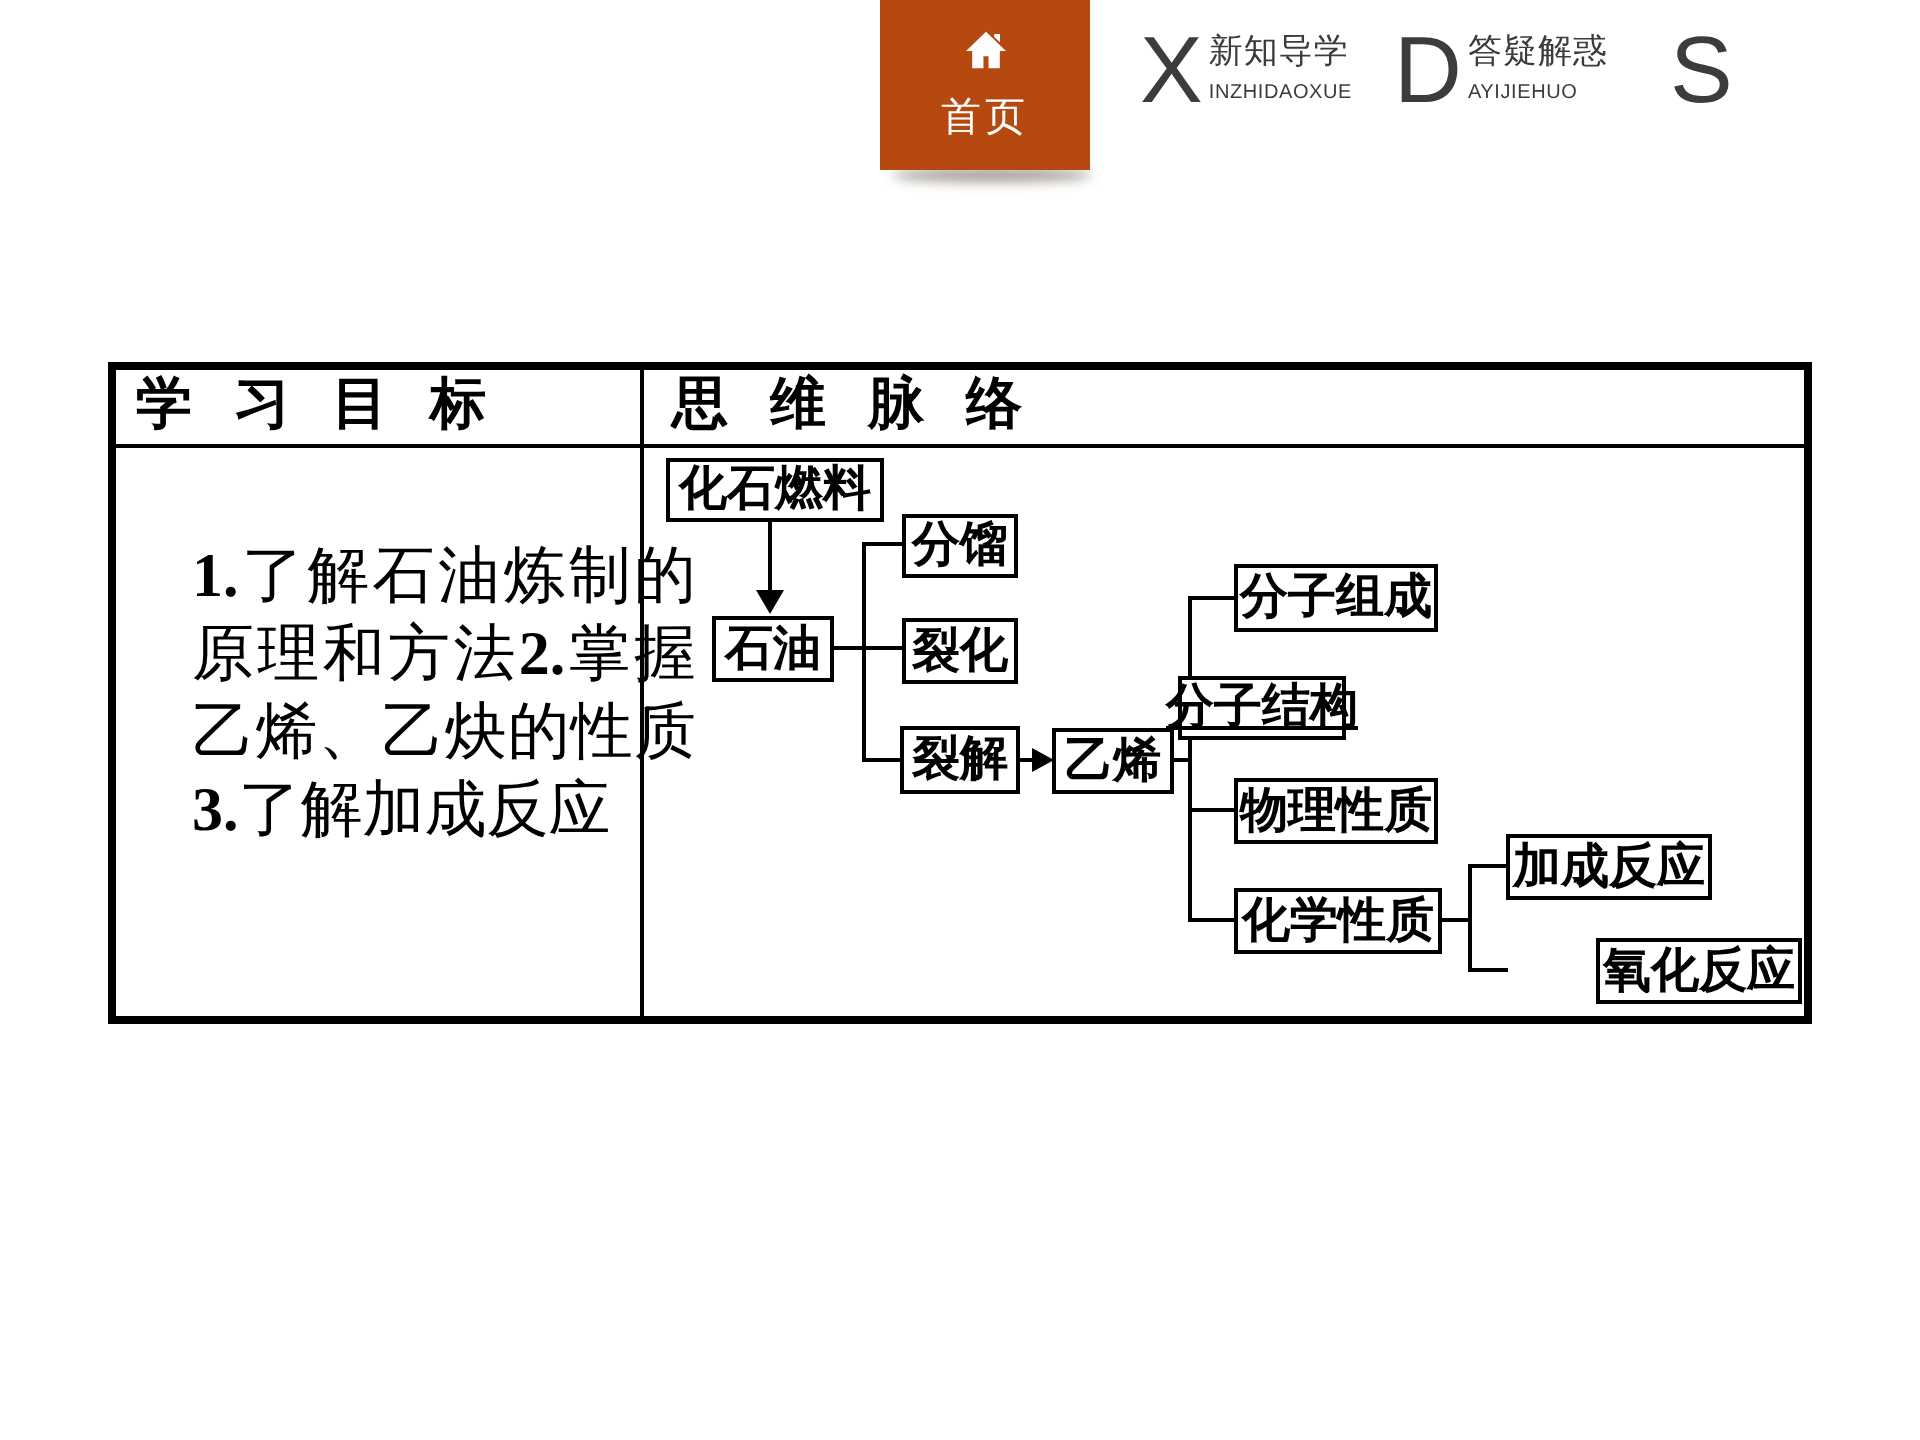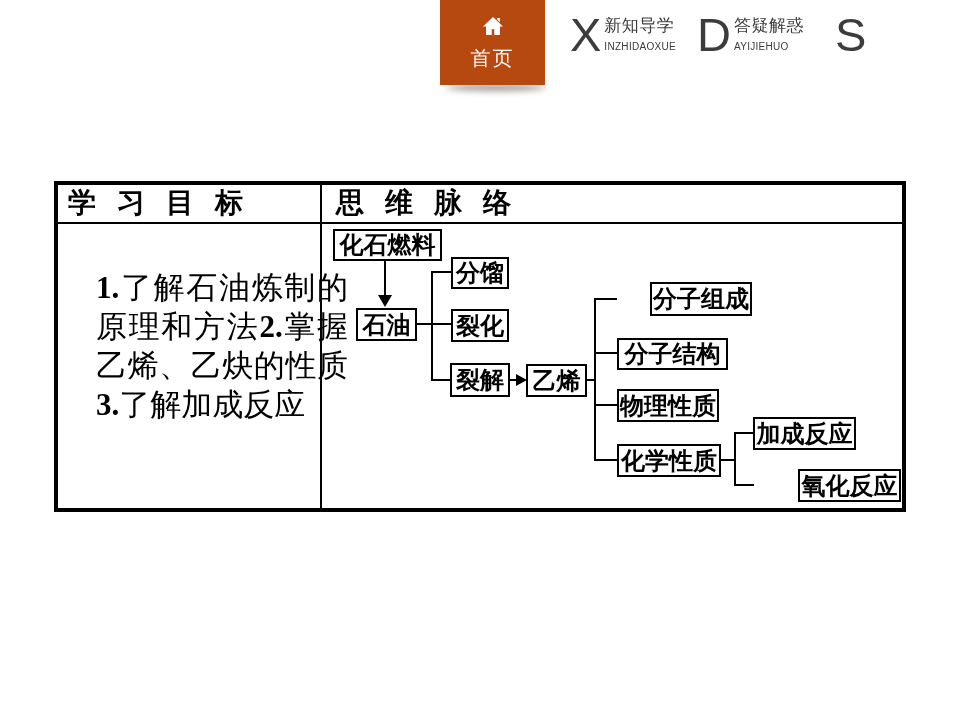--- a/index.html
+++ b/index.html
@@ -70,22 +70,22 @@
     border-left:11px solid #000;
   }
 
   
   .n-fossil { left:333px; top:229px; width:109px; height:32px; }
   .n-oil    { left:356px; top:308px; width:61px;  height:33px; }
   .n-fenliu { left:451px; top:257px; width:58px;  height:32px; }
   .n-liehua { left:451px; top:309px; width:58px;  height:33px; }
   .n-liejie { left:450px; top:363px; width:60px;  height:34px; }
   .n-yixi   { left:526px; top:364px; width:61px;  height:33px; }
-  .n-fzzc   { left:650px; top:282px; width:102px; height:34px; }
-  .n-fzjg   { left:617px; top:338px; width:111px; height:32px; }
+  .n-fzzc   { left:617px; top:282px; width:102px; height:34px; }
+  .n-fzjg   { left:589px; top:338px; width:84px; height:32px;text-decoration:underline; }
   .n-wlxz   { left:617px; top:389px; width:102px; height:33px; }
   .n-hxxz   { left:617px; top:444px; width:104px; height:33px; }
   .n-jcfy   { left:753px; top:417px; width:103px; height:33px;font-family:Liberation Serif, serif; }
   .n-yhfy   { left:754px; top:469px; width:103px; height:33px;margin-left:44px; }
 </style>
 </head>
 <body>
 
 <div class="stage">
 

